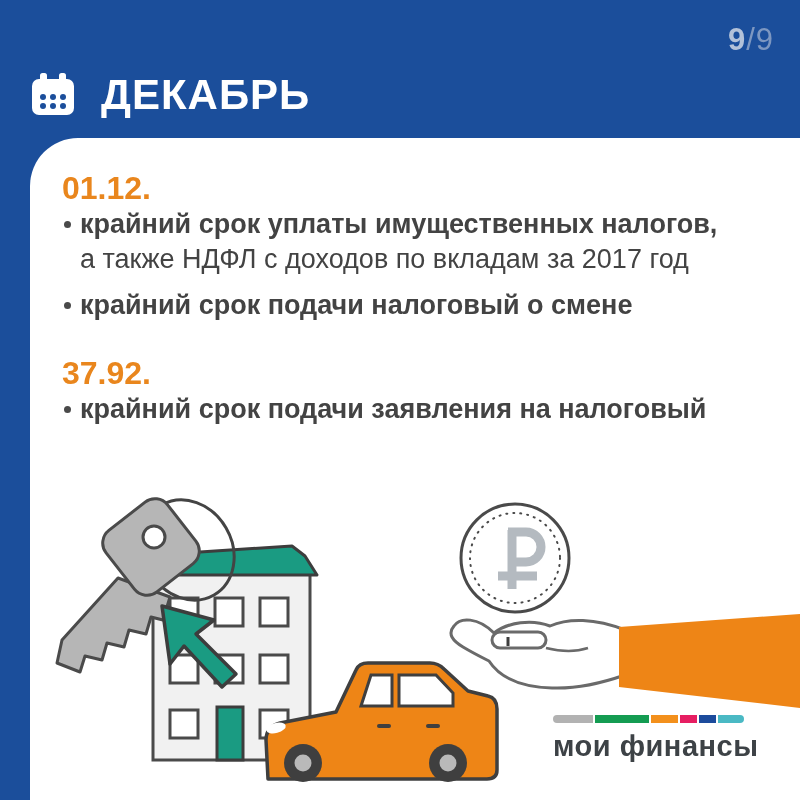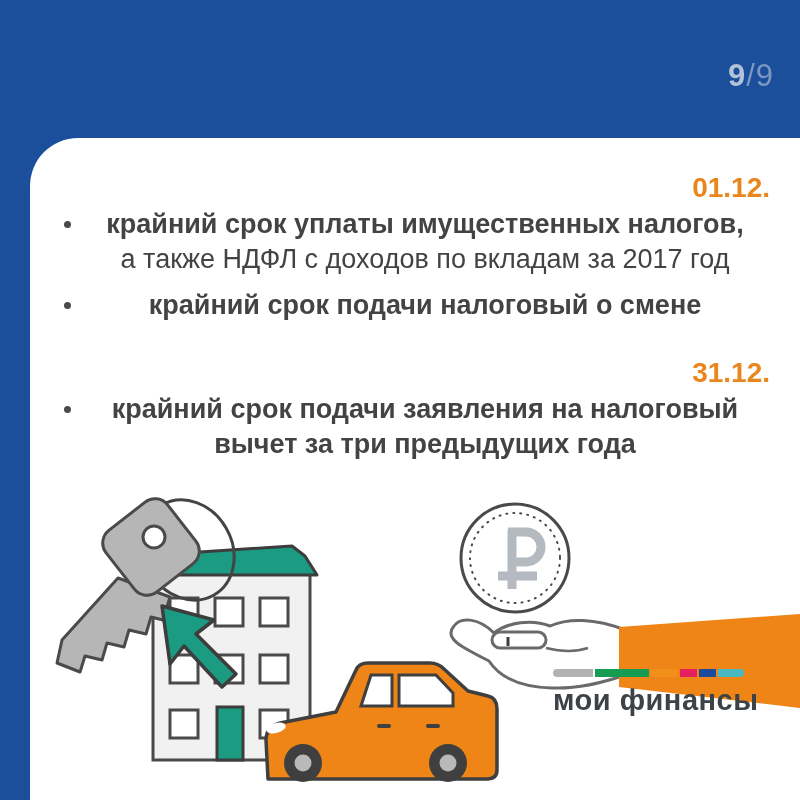--- a/index.html
+++ b/index.html
@@ -4,21 +4,21 @@
 <style>
   html,body { margin:0; padding:0; }
   .stage {
     position:relative; width:800px; height:800px; overflow:hidden;
     background:var(--background,#1b4e9b);
     font-family:"Liberation Sans", sans-serif;
   }
   
   .counter {
     position:absolute; top:22px; right:26px;
-    font-size:31px; letter-spacing:1px;margin-top:36px;
+    font-size:31px; letter-spacing:1px;
   }
   .counter .cur { color:var(--counter-current,#b3c2d9); font-weight:bold; }
   .counter .sep, .counter .tot { color:var(--counter-total,#7d97c1); font-weight:normal; }
   
   .header {
     position:absolute; left:30px; top:70px; height:50px;
     display:flex; align-items:center; gap:25px;
   }
   .header .title {
     color:#ffffff; font-size:42px; font-weight:bold; letter-spacing:1px;
@@ -26,78 +26,91 @@
   
   .card {
     position:absolute; left:30px; top:138px; right:0; bottom:0;
     background:var(--card,#ffffff);
     border-top-left-radius:48px;
     padding:33px 30px 0 32px;
     box-sizing:border-box;
   }
   .date {
     color:var(--accent-orange,#e9861d);
-    font-size:28px; font-weight:bold; line-height:34px;text-align:right;
+    font-size:32px; font-weight:bold; line-height:34px;
   }
   ul.deadlines { list-style:none; margin:2px 0 0 0; padding:0; }
   ul.deadlines li {
     position:relative; padding-left:18px; margin:0 0 11px 0;
-    color:var(--text,#434343); font-size:27px; line-height:35px;text-align:center;
+    color:var(--text,#434343); font-size:27px; line-height:35px;
   }
   ul.deadlines li::before {
     content:""; position:absolute; left:2px; top:14px;
     width:7px; height:7px; border-radius:50%; background:#4a4a4a;
   }
   .b { font-weight:bold; }
   .r { font-weight:normal; }
   .section2 { margin-top:33px; }
   
   .illustration { position:absolute; left:40px; top:490px; width:760px; height:310px; }
   
-  .logo { position:absolute; left:553px; top:669px; width:200px; }
+  .logo { position:absolute; left:553px; top:715px; width:200px; }
   .logo-bar { display:flex; gap:2px; height:8px; }
   .logo-bar .seg { height:8px; display:block; }
   .logo-bar .seg:first-child { border-radius:4px 0 0 4px; }
   .logo-bar .seg:last-child { border-radius:0 4px 4px 0; }
   .logo-text {
     margin-top:7px; color:#3d4246; font-size:29px; font-weight:bold;
     letter-spacing:0.5px; white-space:nowrap;
   }
 </style>
 </head>
 <body>
 
 <div class="stage">
 
   <div class="counter">
     <span class="cur">9</span><span class="sep">/</span><span class="tot">9</span>
   </div>
 
+  <div class="header">
+    <svg width="46" height="44" viewBox="0 0 46 44">
+      <rect x="10" y="0" width="7" height="12" rx="2.5" fill="#ffffff"></rect>
+      <rect x="29" y="0" width="7" height="12" rx="2.5" fill="#ffffff"></rect>
+      <rect x="2" y="6" width="42" height="36" rx="7" fill="#ffffff"></rect>
+      <circle cx="13" cy="24" r="3" fill="var(--background,#1b4e9b)"></circle>
+      <circle cx="23" cy="24" r="3" fill="var(--background,#1b4e9b)"></circle>
+      <circle cx="33" cy="24" r="3" fill="var(--background,#1b4e9b)"></circle>
+      <circle cx="13" cy="33" r="3" fill="var(--background,#1b4e9b)"></circle>
+      <circle cx="23" cy="33" r="3" fill="var(--background,#1b4e9b)"></circle>
+      <circle cx="33" cy="33" r="3" fill="var(--background,#1b4e9b)"></circle>
+    </svg>
+    <div class="title">ДЕКАБРЬ</div>
+  </div>
 
   <div class="card">
 
     <div class="section1">
       <div class="date">01.12.</div>
       <ul class="deadlines">
         <li>
           <span class="b">крайний срок уплаты имущественных налогов,</span><br>
           <span class="r">а также НДФЛ с доходов по вкладам за 2017 год</span>
         </li>
         <li>
           <span class="b">крайний срок подачи налоговый о смене</span><br>
         </li>
       </ul>
     </div>
 
     <div class="section2">
-      <div class="date">31.12.</div>
+      <div class="date">37.92.</div>
       <ul class="deadlines">
         <li>
           <span class="b">крайний срок подачи заявления на налоговый</span><br>
-          <span class="b">вычет за три предыдущих года</span>
         </li>
       </ul>
     </div>
   </div>
 
   <svg class="illustration" viewBox="0 0 760 310">
 
     <g>
       <rect x="113" y="83" width="157" height="187" fill="#f1f1f1" stroke="#4a4a4a" stroke-width="3"></rect>
       <polygon points="103,85 145,63 252,56 265,66 277,85" fill="var(--teal,#1a9b82)" stroke="#3d3d3d" stroke-width="3" stroke-linejoin="round"></polygon>

